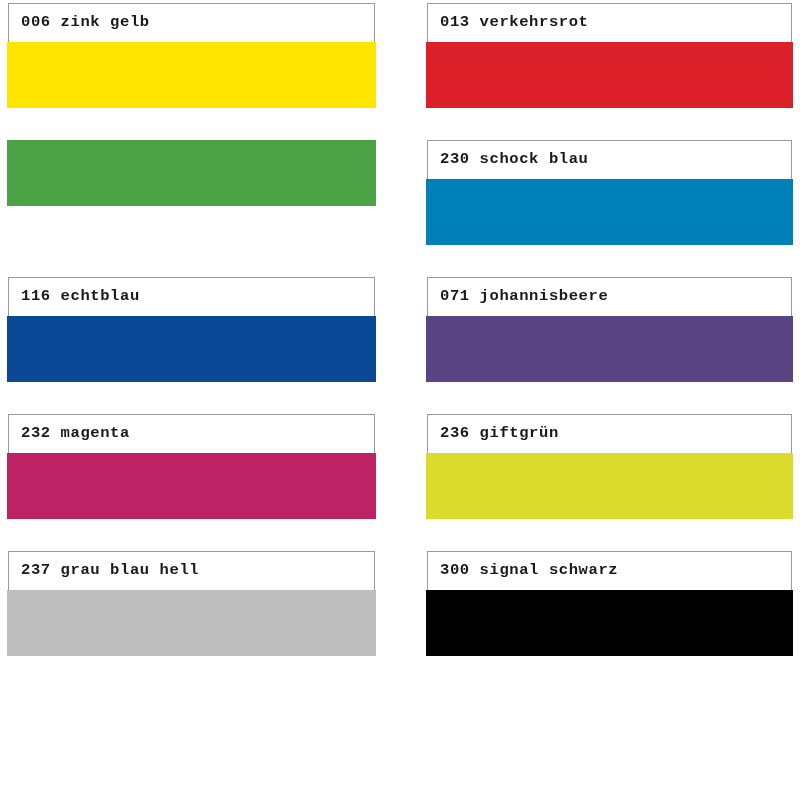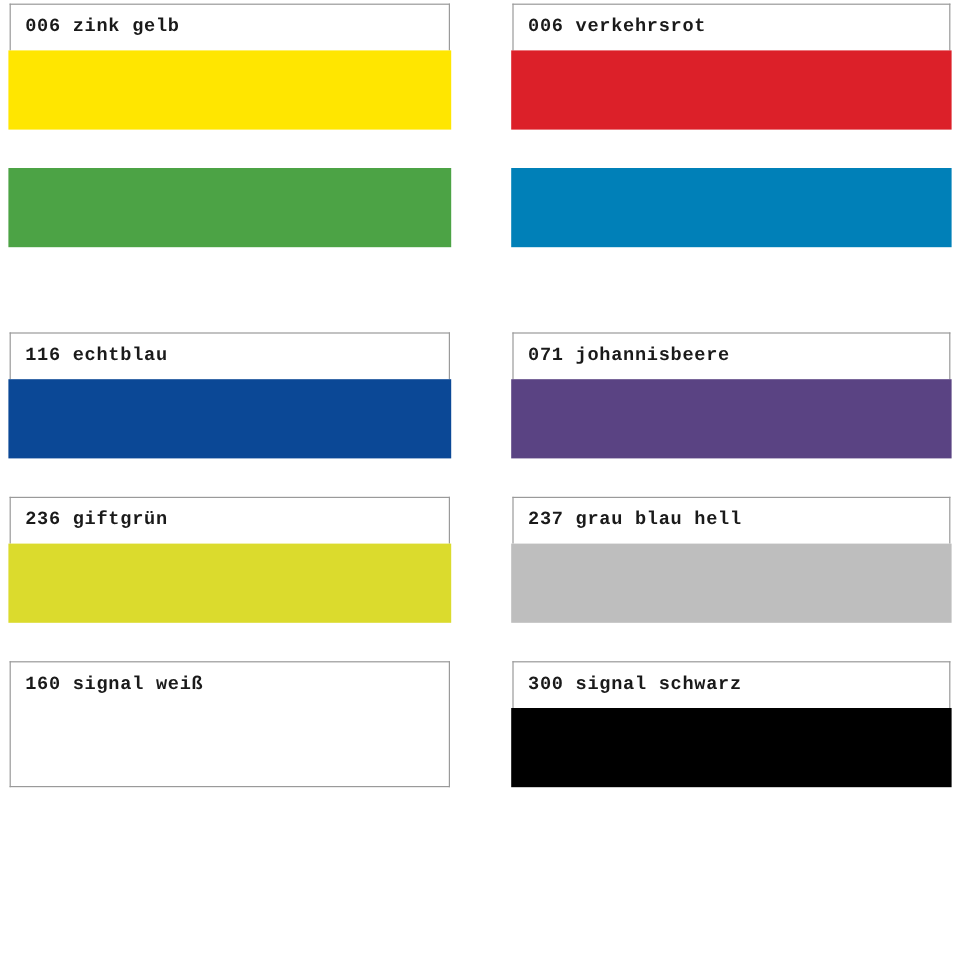--- a/index.html
+++ b/index.html
@@ -88,59 +88,62 @@
 <div id="swatch-sheet">
   <div class="swatch-grid">
       <div class="swatch-card">
         <div class="swatch-label-box">
           <span class="swatch-label-text">006 zink gelb</span>
         </div>
         <div class="swatch-color-block" style="background-color: rgb(255, 230, 0);"></div>
       </div>
       <div class="swatch-card">
         <div class="swatch-label-box">
-          <span class="swatch-label-text">006 verkehrsrot</span>
+          <span class="swatch-label-text">013 verkehrsrot</span>
         </div>
         <div class="swatch-color-block" style="background-color: rgb(220, 32, 41);"></div>
       </div>
       <div class="swatch-card">
         <div class="swatch-color-block" style="background-color: rgb(76, 163, 69);"></div>
       </div>
       <div class="swatch-card">
+        <div class="swatch-label-box">
+          <span class="swatch-label-text">230 schock blau</span>
+        </div>
         <div class="swatch-color-block" style="background-color: rgb(0, 128, 184);"></div>
       </div>
       <div class="swatch-card">
         <div class="swatch-label-box">
           <span class="swatch-label-text">116 echtblau</span>
         </div>
         <div class="swatch-color-block" style="background-color: rgb(11, 72, 150);"></div>
       </div>
       <div class="swatch-card">
         <div class="swatch-label-box">
           <span class="swatch-label-text">071 johannisbeere</span>
         </div>
         <div class="swatch-color-block" style="background-color: rgb(90, 67, 131);"></div>
       </div>
       <div class="swatch-card">
         <div class="swatch-label-box">
+          <span class="swatch-label-text">232 magenta</span>
+        </div>
+        <div class="swatch-color-block" style="background-color: rgb(189, 35, 100);"></div>
+      </div>
+      <div class="swatch-card">
+        <div class="swatch-label-box">
           <span class="swatch-label-text">236 giftgrün</span>
         </div>
         <div class="swatch-color-block" style="background-color: rgb(219, 219, 45);"></div>
       </div>
       <div class="swatch-card">
         <div class="swatch-label-box">
           <span class="swatch-label-text">237 grau blau hell</span>
         </div>
         <div class="swatch-color-block" style="background-color: rgb(190, 190, 190);"></div>
-      </div>
-      <div class="swatch-card is-light">
-        <div class="swatch-label-box">
-          <span class="swatch-label-text">160 signal weiß</span>
-        </div>
-        <div class="swatch-color-block" style="background-color: rgb(255, 255, 255);"></div>
       </div>
       <div class="swatch-card">
         <div class="swatch-label-box">
           <span class="swatch-label-text">300 signal schwarz</span>
         </div>
         <div class="swatch-color-block" style="background-color: rgb(0, 0, 0);"></div>
       </div>
     </div>
 </div>
 

